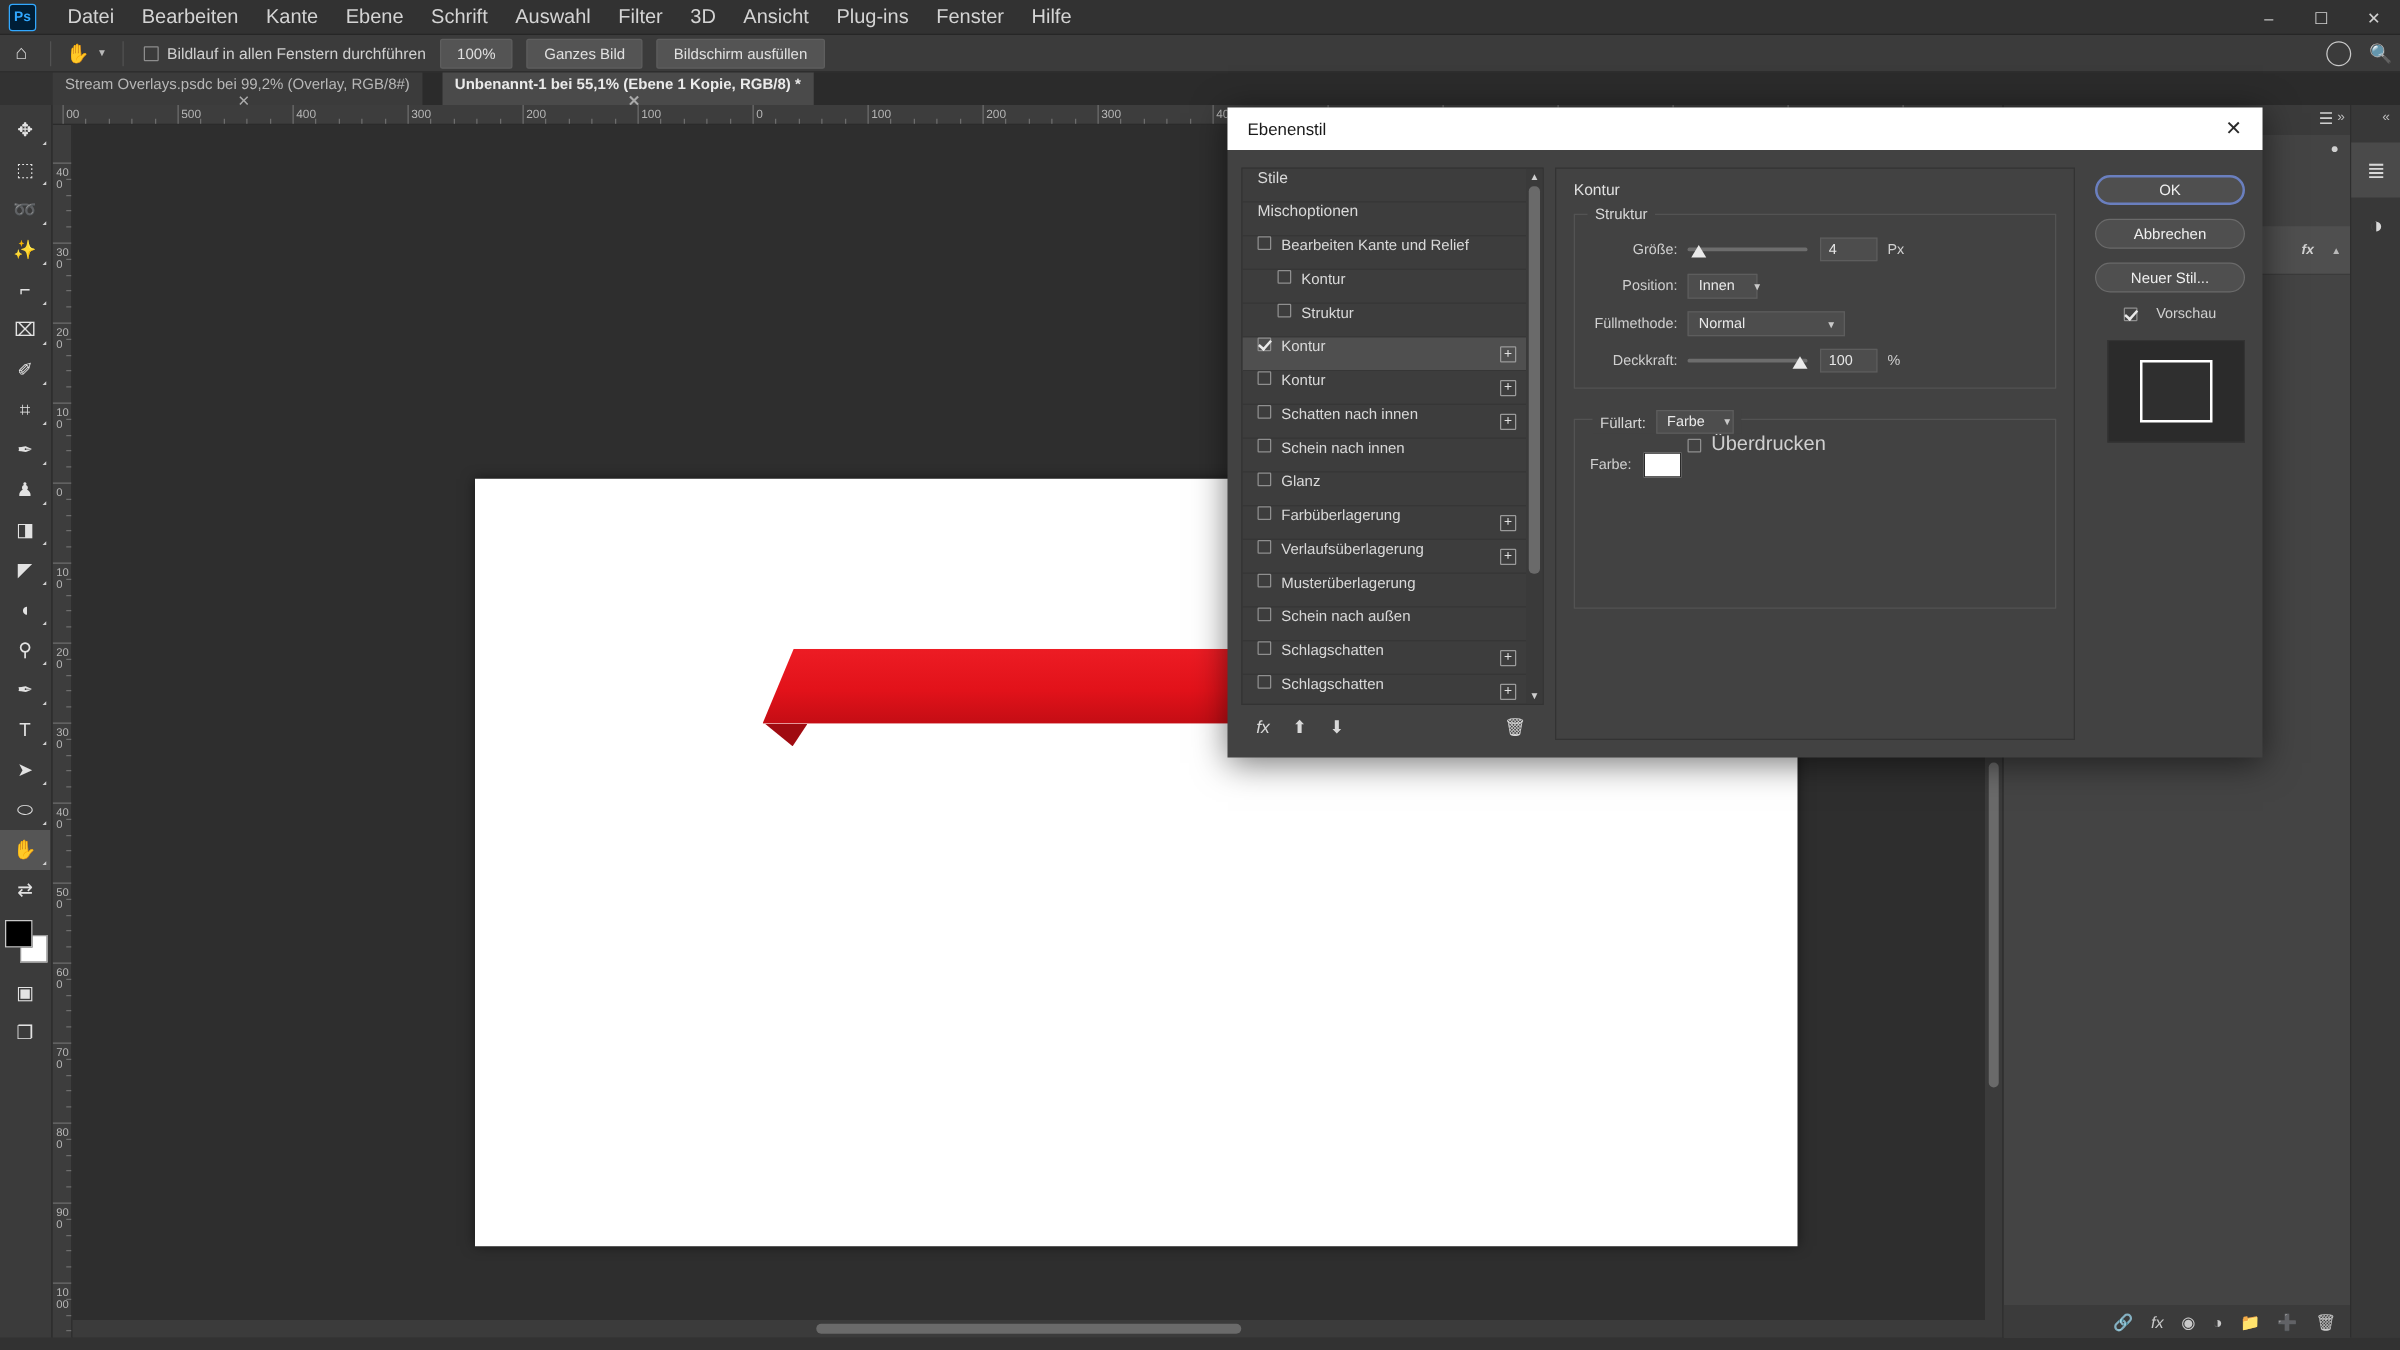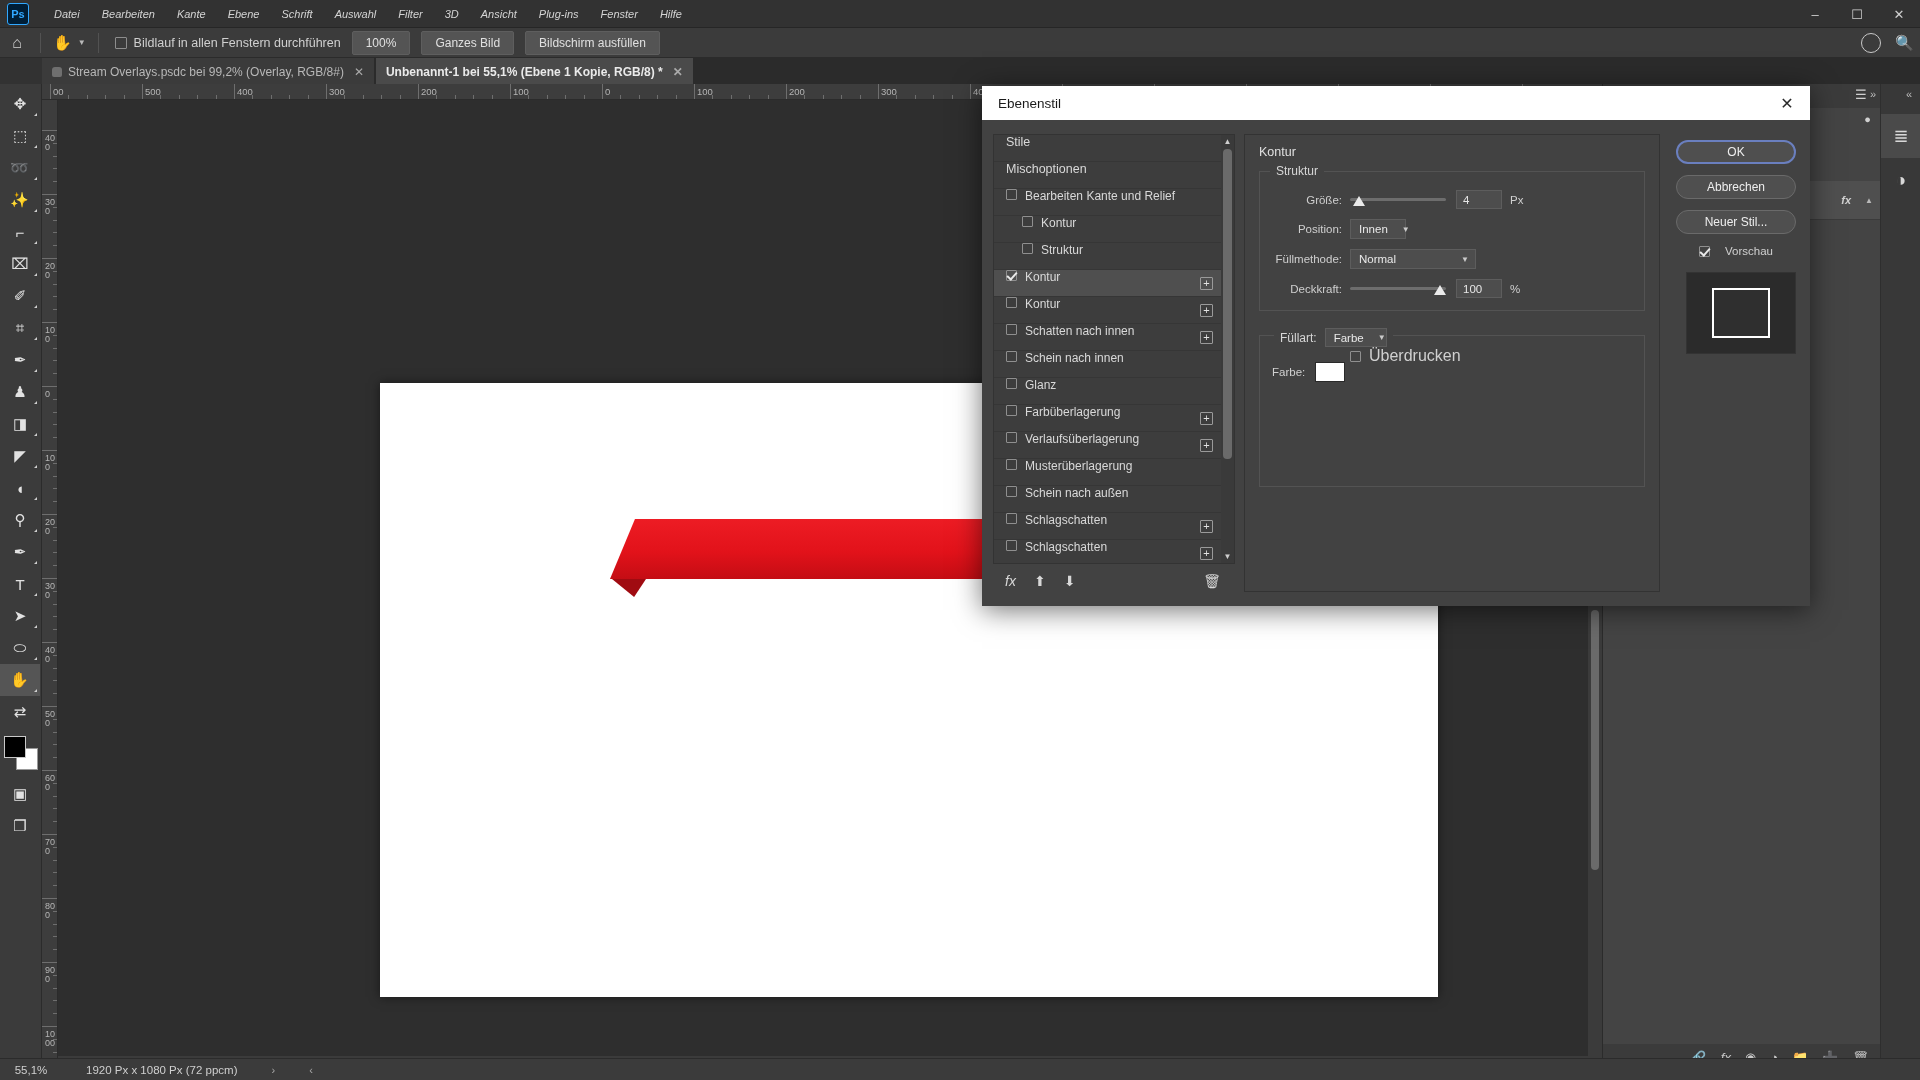--- a/index.html
+++ b/index.html
@@ -20,21 +20,21 @@
     background: #323232; display: flex; align-items: center;
     border-bottom: 1px solid #262626;
   }
   .ps-logo {
     width: 22px; height: 22px; margin-left: 7px; margin-right: 14px;
     background: #001e36; border: 1px solid #31a8ff; border-radius: 3px;
     color: #31a8ff; font-size: 11px; font-weight: bold;
     display: flex; align-items: center; justify-content: center;
   }
   .menu-item {
-    font-size: 11px; color: #d4d4d4; padding: 4px 11px; white-space: nowrap; font-style: italic;
+    font-size: 16px; color: #d4d4d4; padding: 4px 11px; white-space: nowrap;
   }
   .win-controls {
     position: absolute; right: 0; top: 0; height: 28px; display: flex;
   }
   .win-btn { width: 42px; height: 28px; display:flex; align-items:center; justify-content:center;
              font-size: 13px; color: #cfcfcf; }
 
   
   .optionsbar {
     position: absolute; top: 28px; left: 0; width: 1920px; height: 30px;
@@ -58,22 +58,23 @@
   .optright { position:absolute; right: 6px; display:flex; align-items:center; gap:14px; }
   .circ-icon { width:20px; height:20px; border-radius:50%; border:1.5px solid #c9c9c9; }
 
   
   .tabbar {
     position:absolute; top:58px; left:42px; width: 1878px; height:26px;
     background:#2b2b2b; display:flex; align-items:flex-end;
   }
   .tab {
     height:26px; display:flex; align-items:center; padding:0 10px;
-    font-size:12px; background:#3b3b3b; color:#b7b7b7; margin-right:2px;
+    font-size:12px; background:#3b3b3b; color:#b7b7b7; margin-right:16px;
     border-top: 2px solid transparent;
+    flex-direction: column;
   }
   .tab.active { background:#4a4a4a; color:#eaeaea; font-weight:bold; }
   .tab .dot { width:10px; height:10px; margin-right:6px; background:#6f6f6f;
               border-radius: 3px 3px 2px 2px; }
   .tab .x { margin-left:10px; font-size:12px; color:#aaa; }
 
   
   .ruler-h {
     position:absolute; top:84px; left:42px; width:1560px; height:16px;
     background:#3d3d3d; overflow:hidden; font-size:9.5px; color:#b5b5b5;
@@ -645,26 +646,20 @@
       </div>
     </div>
     <div class="dock-rail" id="dock-rail">
         <div class="rail-icon sel">≣</div>
         <div class="rail-icon">◑</div>
       </div>
     <div style="position:absolute;right:44px;top:4px;font-size:11px;color:#bdbdbd;">»</div>
     <div style="position:absolute;right:8px;top:4px;font-size:11px;color:#bdbdbd;">«</div>
   </div>
 
-  <div class="statusbar">
-    <div class="st-zoom">55,1%</div>
-    <div class="st-dims">1920 Px x 1080 Px (72 ppcm)</div>
-    <div class="st-arrow">›</div>
-    <div class="st-arrow">‹</div>
-  </div>
 
   <div class="dialog">
     <div class="dlg-title">
       <span>Ebenenstil</span>
       <div class="dlg-close">✕</div>
     </div>
     <div class="dlg-body">
 
       <div class="styles-col">
         <div class="sl-list" id="styles-list">

